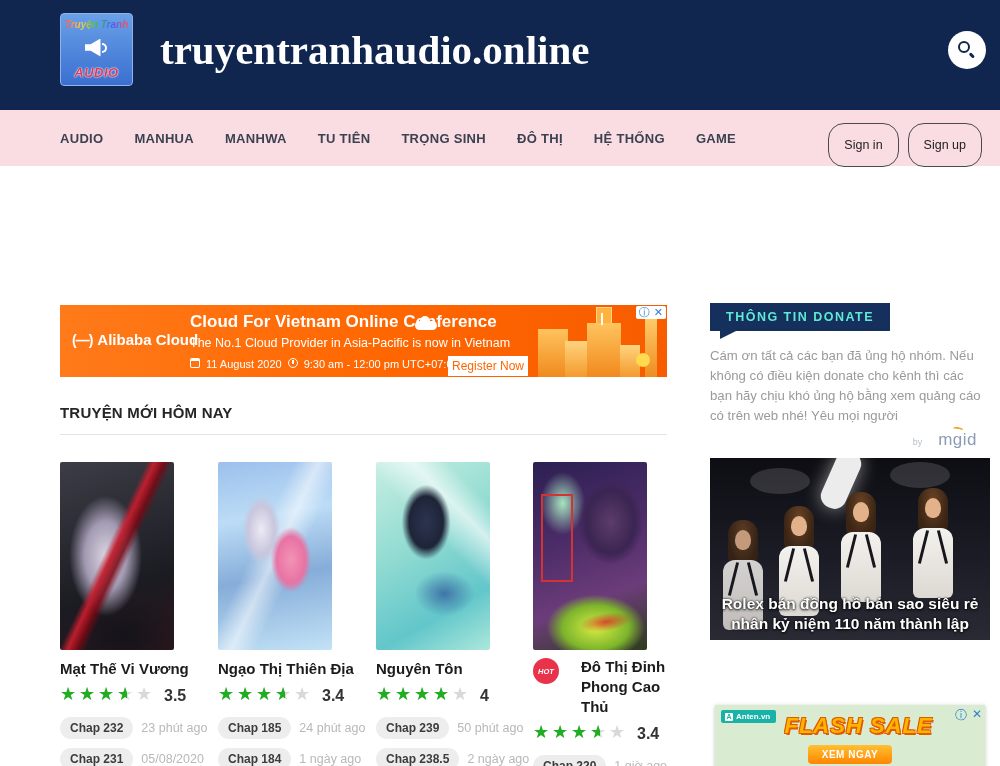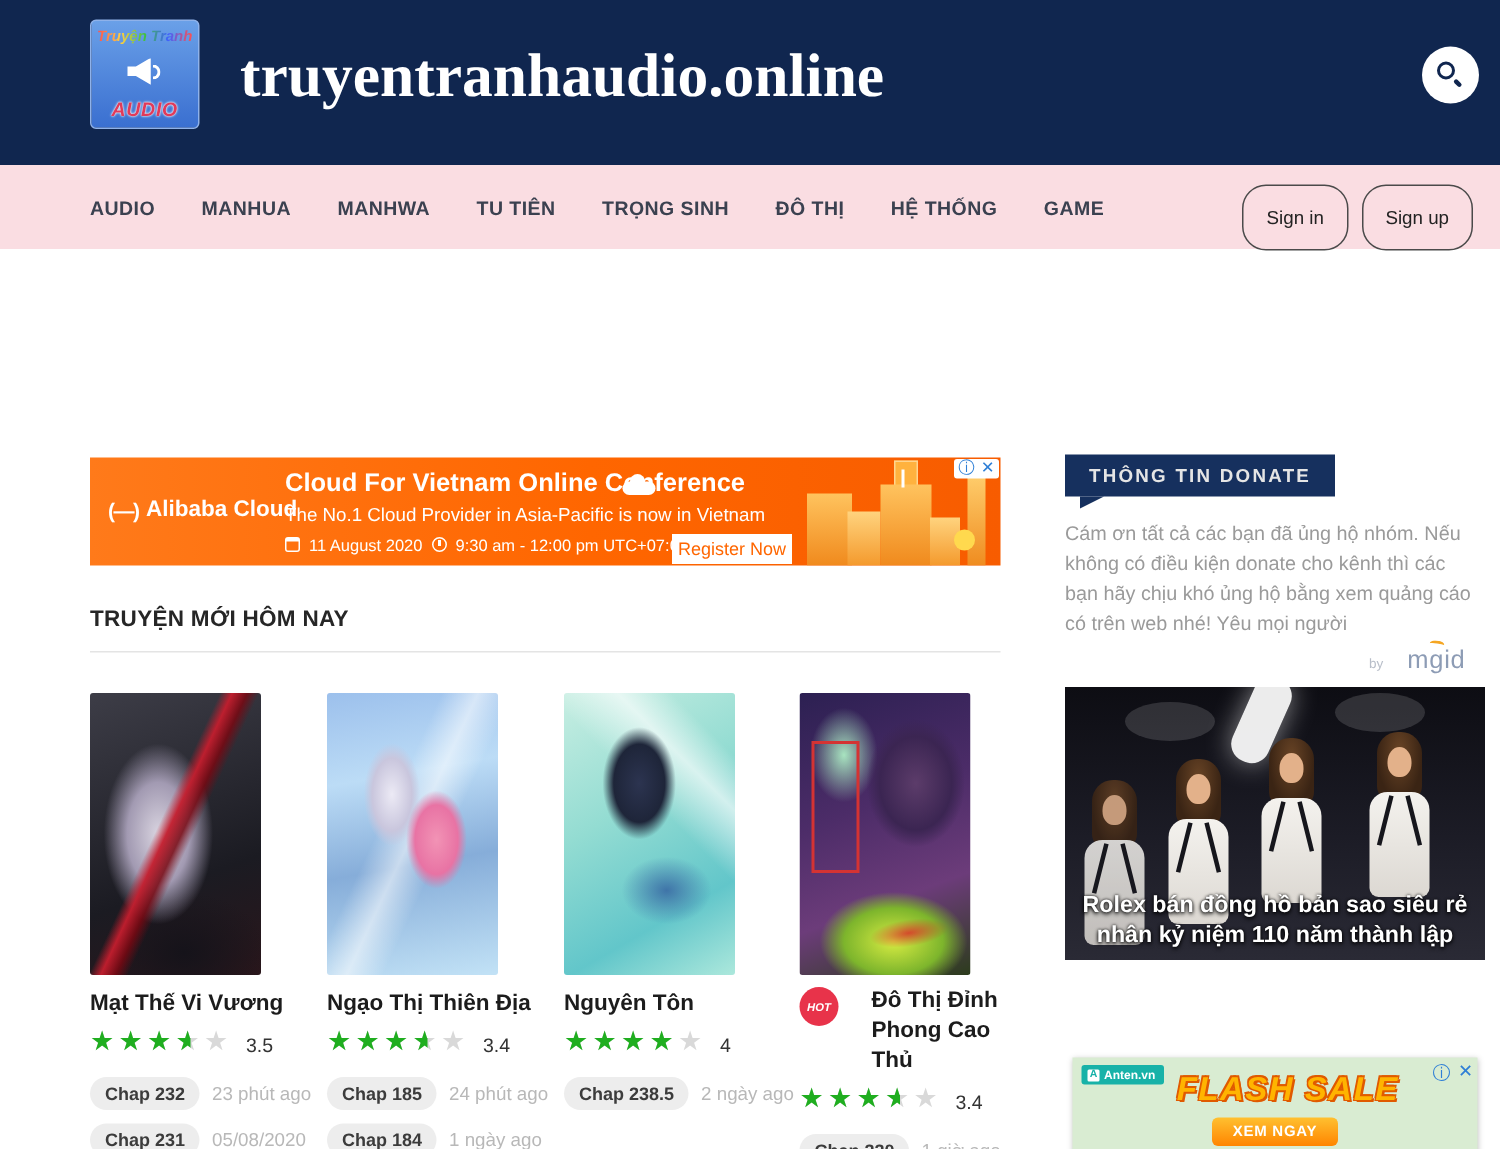--- a/index.html
+++ b/index.html
@@ -96,27 +96,27 @@
   .c4 .redscript { position:absolute; right:6px; bottom:14px; width:70px; height:28px;
     background:radial-gradient(ellipse 35px 12px at 50% 50%, rgba(220,40,40,.8), transparent 75%); transform:rotate(-8deg); }
   .card-title { margin-top:9px; font-size:15px; font-weight:bold; color:#1c1c1c; line-height:20px; cursor:pointer; }
   .title-row { display:flex; align-items:flex-start; gap:22px; margin-top:7px; }
   .hot-badge { flex:0 0 auto; width:26px; height:26px; border-radius:50%; background:#e8334a; color:#fff;
     font-size:7.5px; font-weight:bold; font-style:italic; display:flex; align-items:center; justify-content:center; margin-top:1px; }
   .stars-row { margin-top:5px; display:flex; align-items:center; }
   .star { position:relative; display:inline-block; width:19px; height:20px; font-size:18px; line-height:20px; color:#d9d9d9; }
   .star .base { position:absolute; left:0; top:0; }
   .star .fill { position:absolute; left:0; top:0; overflow:hidden; color:#1fae1f; white-space:nowrap; }
-  .rating { margin-left:9px; font-size:13px; font-weight:normal; color:#333; }
+  .rating { margin-left:9px; font-size:16px; font-weight:bold; color:#333; }
   .chap-row { margin-top:9px; display:flex; align-items:center; gap:8px; }
   .chip { background:#ededed; border-radius:12px; padding:4px 10px; font-size:12px; font-weight:bold; color:#3c3c3c; white-space:nowrap; cursor:pointer; }
   .chap-time { font-size:12.5px; color:#b8b8b8; white-space:nowrap; }
 
   
-  .ribbon { position:absolute; left:710px; top:303px; background:#16305e; color:#e5e5e5; font-size:12.5px;
+  .ribbon { position:absolute; left:710px; top:303px; background:#16305e; color:#5eead4; font-size:12.5px;
     font-weight:bold; letter-spacing:1.5px; padding:7px 16px; }
   .ribbon::after { content:""; position:absolute; left:10px; bottom:-8px; width:0; height:0;
     border-top:8px solid #16305e; border-right:16px solid transparent; }
   .donate-text { position:absolute; left:710px; top:346px; width:276px; font-size:13.2px; color:#9a9a9a; line-height:20px; }
   .mgid { position:absolute; left:710px; top:430px; width:267px; text-align:right; color:#8d9cb5; }
   .mgid .by { font-size:9px; color:#b8bec9; margin-right:16px; }
   .mgid .brand { font-size:17px; letter-spacing:.5px; position:relative; }
   .mgid .swoosh { position:absolute; right:14px; top:-3px; width:10px; height:5px;
     border-top:2px solid #f5a623; border-radius:50% 50% 0 0; transform:rotate(8deg); }
 
@@ -250,20 +250,24 @@
   </div>
 
   <div class="card p3">
     <div class="cover c3"></div>
     <div class="card-title">Nguyên Tôn</div>
     <div class="stars-row">
       <span><span class="star"><span class="base">★</span><span class="fill" style="width:100%">★</span></span><span class="star"><span class="base">★</span><span class="fill" style="width:100%">★</span></span><span class="star"><span class="base">★</span><span class="fill" style="width:100%">★</span></span><span class="star"><span class="base">★</span><span class="fill" style="width:100%">★</span></span><span class="star"><span class="base">★</span><span class="fill" style="width:0%">★</span></span></span>
       <span class="rating">4</span>
     </div>
     <div class="chap-row">
+      <span class="chip">Chap 239</span>
+      <span class="chap-time">50 phút ago</span>
+    </div>
+    <div class="chap-row">
       <span class="chip">Chap 238.5</span>
       <span class="chap-time">2 ngày ago</span>
     </div>
   </div>
 
   <div class="card p4">
     <div class="cover c4">
         <div class="redbox"></div>
         <div class="redscript"></div>
       </div>

